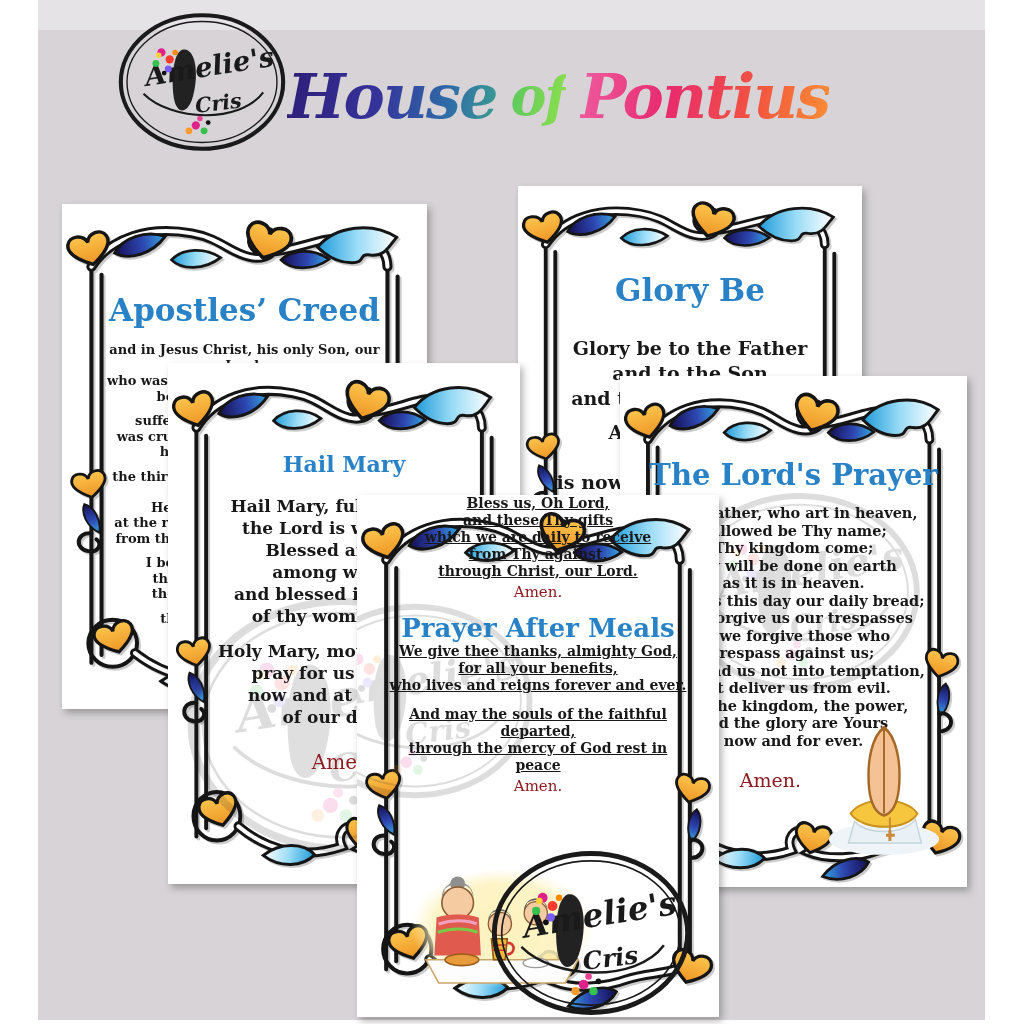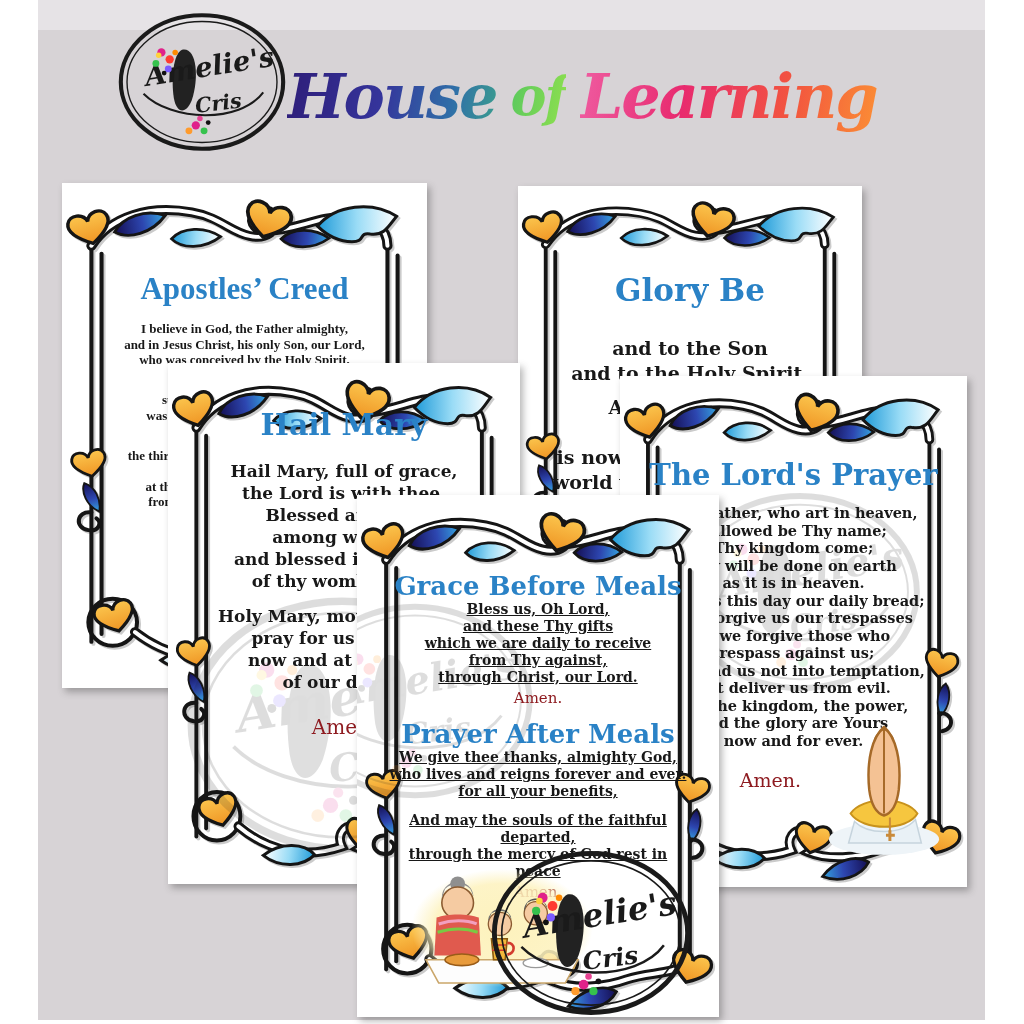--- a/index.html
+++ b/index.html
@@ -20,31 +20,31 @@
          white-space:nowrap;display:flex;align-items:center;gap:14px;}
   .brand span{background-clip:text;-webkit-background-clip:text;color:transparent;}
   .bw1{background-image:linear-gradient(100deg,#2e1d78 0%,#35349b 45%,#2f6fa8 78%,#3b9e8e 100%);text-decoration:underline;}
   .bw2{background-image:linear-gradient(100deg,#57c75f 0%,#8fe04e 100%);font-size:54px;}
   .bw3{background-image:linear-gradient(100deg,#ef5da2 0%,#e82a6f 35%,#f2543f 70%,#fb8e35 100%);}
 
   
   .card{position:absolute;background:#fff;box-shadow:3px 4px 7px rgba(60,60,60,.38);overflow:hidden;}
   .frame{position:absolute;left:0;top:0;width:100%;height:100%;
          filter:drop-shadow(2px 2px 0 rgba(140,140,140,.45));}
-  .card-ac{left:62px;top:183px;width:365px;height:505px;z-index:1;font-family:Liberation Serif, serif;}
+  .card-ac{left:62px;top:204px;width:365px;height:505px;z-index:1;}
   .card-gb{left:518px;top:186px;width:344px;height:470px;z-index:2;}
   .card-hm{left:168px;top:363px;width:352px;height:521px;z-index:3;}
   .card-lp{left:620px;top:376px;width:347px;height:511px;z-index:4;}
   .card-ml{left:357px;top:495px;width:362px;height:522px;z-index:5;}
 
   .card h2{position:relative;margin:0;text-align:center;color:var(--title-blue);
            font-weight:bold;letter-spacing:0;}
   .card-ac h2{margin-top:88px;font-size:31px;}
   .card-gb h2{margin-top:86px;font-size:31px;}
-  .card-hm h2{margin-top:44px;font-size:30px;}
+  .card-hm h2{margin-top:88px;font-size:22px;}
   .card-lp h2{margin-top:82px;font-size:29px;}
   .card-ml h2{font-size:26px;}
   .card-ml .t1{margin-top:76px;}
   .card-ml .t2{margin-top:12px;}
 
   .body{position:relative;text-align:center;font-weight:bold;color:var(--text-dark);}
   .card-ac .body{margin-top:14px;font-size:13px;line-height:15.5px;padding:0 40px;}
   .card-gb .body{margin-top:28px;font-size:19px;line-height:25px;padding:0 30px;}
   .card-hm .body{margin-top:18px;font-size:17px;line-height:22px;padding:0 36px;}
   .card-lp .body{margin-top:12px;font-size:14.5px;line-height:17.5px;padding:0 18px;}
@@ -195,30 +195,29 @@
 
   <div class="bg-gray"></div>
   <div class="bg-strip"></div>
 
   <svg class="header-logo" viewBox="0 0 250 210">
     <use href="#logoSym"></use>
   </svg>
   <div class="brand">
     <span class="bw1">House</span>
     <span class="bw2">of</span>
-    <span class="bw3">Learning</span>
+    <span class="bw3">Pontius</span>
   </div>
 
   <div class="card card-ac">
     <svg class="frame" viewBox="0 0 360 515" preserveAspectRatio="none">
         <use href="#frameSym"></use>
       </svg>
     <h2>Apostles’ Creed</h2>
     <div class="body">
-        <div class="tline">I believe in God, the Father almighty,</div>
         <div class="tline">and in Jesus Christ, his only Son, our Lord,</div>
         <div class="tline">who was conceived by the Holy Spirit,</div>
         <div class="tline">born of the Virgin Mary,</div>
         <div class="tgap"></div>
         <div class="tline">suffered under Pontius Pilate,</div>
         <div class="tline">was crucified, died and was buried;</div>
         <div class="tline">he descended into hell;</div>
         <div class="tgap"></div>
         <div class="tline">the third day he rose again from the dead;</div>
         <div class="tline">He ascended into heaven,</div>
@@ -232,20 +231,21 @@
         <div class="tline">the forgiveness of sins,</div>
       </div>
   </div>
 
   <div class="card card-gb">
     <svg class="frame" viewBox="0 0 360 515" preserveAspectRatio="none">
         <use href="#frameSym"></use>
       </svg>
     <h2>Glory Be</h2>
     <div class="body">
+        <div class="tline">Glory be to the Father</div>
         <div class="tline">and to the Son</div>
         <div class="tline">and to the Holy Spirit.</div>
         <div class="tgap"></div>
         <div class="tline">As it was in the beginning,</div>
         <div class="tline">is now, and ever shall be,</div>
         <div class="tline">world without end. Amen.</div>
       </div>
   </div>
 
   <div class="card card-hm">
@@ -302,34 +302,33 @@
       </svg>
   </div>
 
   <div class="card card-ml">
     <svg class="frame" viewBox="0 0 360 515" preserveAspectRatio="none">
         <use href="#frameSym"></use>
       </svg>
     <svg class="wm wm-ml" viewBox="0 0 250 210">
         <use href="#logoSym"></use>
       </svg>
-    <h2 class="t1">Grace Before Meals</h2>
     <div class="body">
         <div class="tline">Bless us, Oh Lord,</div>
         <div class="tline">and these Thy gifts</div>
         <div class="tline">which we are daily to receive</div>
         <div class="tline">from Thy against,</div>
         <div class="tline">through Christ, our Lord.</div>
       </div>
     <div class="amen">Amen.</div>
     <h2 class="t2">Prayer After Meals</h2>
     <div class="body">
         <div class="tline">We give thee thanks, almighty God,</div>
+        <div class="tline">for all your benefits,</div>
         <div class="tline">who lives and reigns forever and ever.</div>
-        <div class="tline">for all your benefits,</div>
         <div class="tgap"></div>
         <div class="tline">And may the souls of the faithful departed,</div>
         <div class="tline">through the mercy of God rest in peace</div>
       </div>
     <div class="amen">Amen.</div>
     <svg class="family" viewBox="0 0 180 120">
         <use href="#familySym"></use>
       </svg>
     <svg class="biglogo" viewBox="0 0 250 210">
         <use href="#logoSym"></use>

